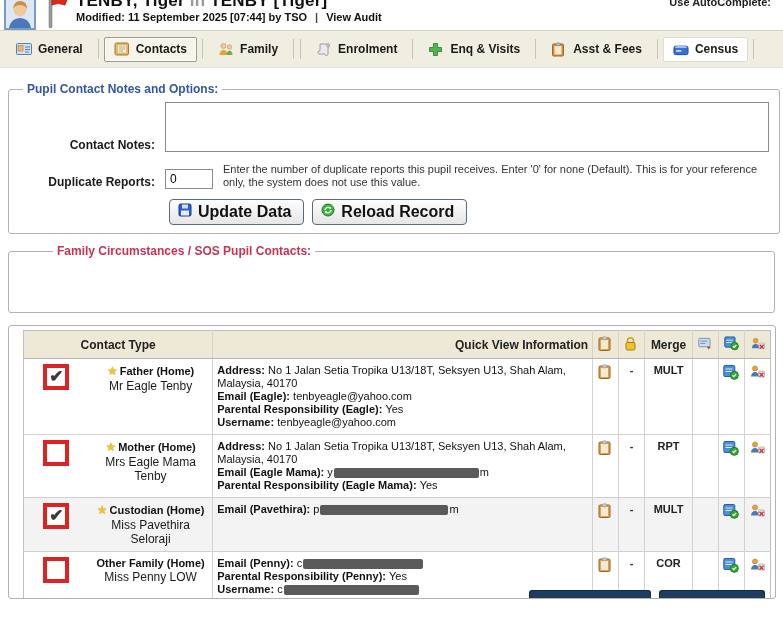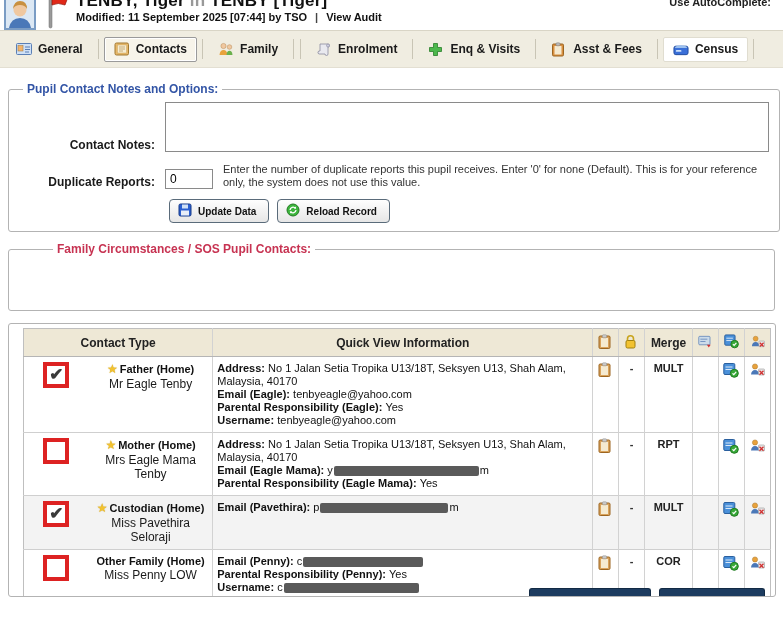--- a/index.html
+++ b/index.html
@@ -39,32 +39,32 @@
   legend{font-size:12px;font-weight:bold;padding:0 4px;margin-left:6px;}
   fieldset.blue legend{color:var(--accent-blue);}
   fieldset.red legend{color:var(--legend-red);margin-left:36px;}
 
   .formrow{display:flex;align-items:flex-end;margin-top:4px;}
   .flabel{width:148px;text-align:right;font-size:12px;font-weight:bold;padding:3px 10px 0 0;flex:0 0 148px;color:#1a1a1a;}
   .notes-area{width:604px;height:50px;border:1px solid #8a8a8a;resize:none;font-family:"Liberation Sans",sans-serif;font-size:12px;background:#fff;}
   .dup-input{width:48px;height:20px;border:1px solid #8a8a8a;font-size:12px;padding:1px 4px;font-family:"Liberation Sans",sans-serif;}
   .hint{font-size:11px;color:#333;margin-left:10px;width:548px;line-height:13px;padding-top:1px;}
   .btnrow{margin:10px 0 2px 152px;display:flex;gap:8px;}
-  .btn{display:flex;align-items:center;gap:6px;font-size:10px;font-weight:bold;color:#111;
+  .btn{display:flex;align-items:center;gap:6px;font-size:16px;font-weight:bold;color:#111;
        border:1px solid #5a6b7a;border-radius:4px;background:linear-gradient(#fefefe,#e6e6e6);
        padding:3px 12px 3px 8px;cursor:pointer;font-family:"Liberation Sans",sans-serif;}
   .empty-body{height:46px;}
 
   
   fieldset.contacts{position:relative;height:274px;overflow:hidden;padding:2px 4px 0 4px;}
   table.contacts{border-collapse:collapse;width:748px;margin:2px 0 0 10px;border:1px solid #bfbfbf;background:#fff;}
   table.contacts th{background:var(--header-beige);font-size:12px;font-weight:bold;color:#222;
     height:28px;border-bottom:1px solid #b5b5b5;padding:0 4px;}
   th.h-type{width:190px;text-align:center;}
-  th.h-qv{width:384px;text-align:center;padding-left:8px;}
+  th.h-qv{width:384px;text-align:right;padding-left:8px;}
   th.h-ico,td.c-ico{width:26px;text-align:center;}
   th.h-merge,td.c-merge{width:48px;text-align:center;}
   .colline{border-left:1px solid #d2d2d2;}
   table.contacts td{vertical-align:top;border-top:1px solid #cfcfcf;padding:5px 4px;font-size:11px;}
   tr.shaded td{background:#f3f3f3;}
   td.c-check{width:66px;text-align:center;padding-top:7px;}
   td.c-type{width:124px;text-align:center;font-size:12px;padding-top:6px;}
   .tline{white-space:nowrap;}
   .tline .star{color:var(--star-yellow);font-size:12px;margin-right:2px;text-shadow:0 0 1px #b98e10;}
   .tname{margin-top:1px;font-size:12px;color:#1a1a1a;}

